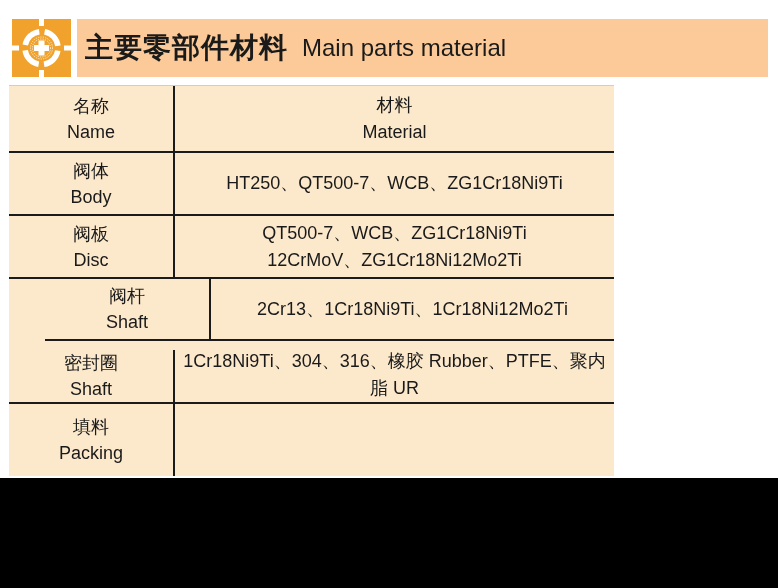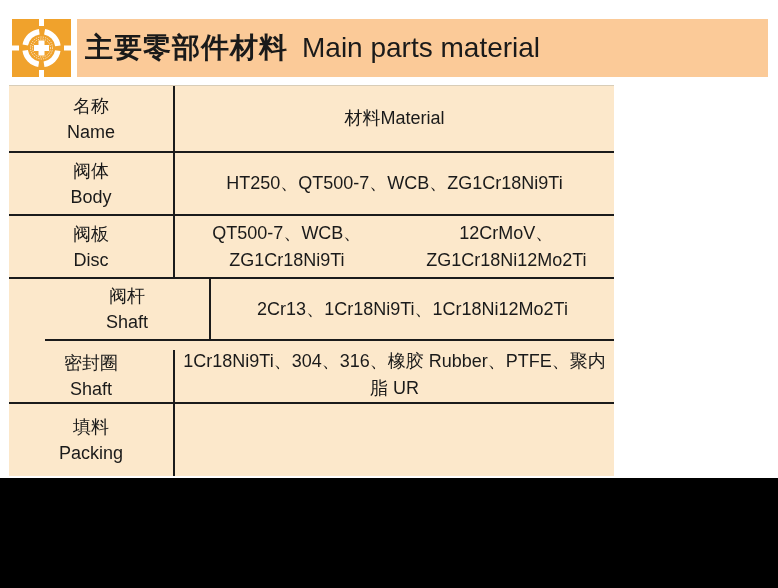--- a/index.html
+++ b/index.html
@@ -29,21 +29,21 @@
     align-items: center;
     padding-left: 8px;
   }
   .title-zh {
     font-size: 28px;
     font-weight: bold;
     letter-spacing: 1px;
     white-space: nowrap;
   }
   .title-en {
-    font-size: 28px;
+    font-size: 24px;
     font-weight: normal;
     margin-left: 14px;
     white-space: nowrap;
   }
 
   
   .mat-table {
     position: absolute;
     left: 9px; top: 85px;
     width: 605px;
@@ -69,21 +69,21 @@
     flex-direction: column;
     align-items: center;
     justify-content: center;
     text-align: center;
     font-size: 18px;
     line-height: 26px;
   }
   .mat-cell {
     flex: 1;
     display: flex;
-    flex-direction: row;
+    flex-direction: column;
     align-items: center;
     justify-content: center;
     text-align: center;
     font-size: 18px;
     line-height: 27px;
   }
 
   
   .letterbox-bottom {
     position: absolute;

